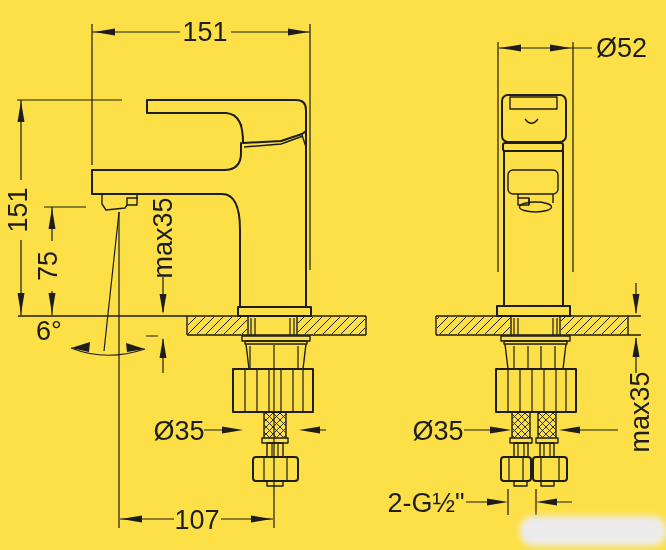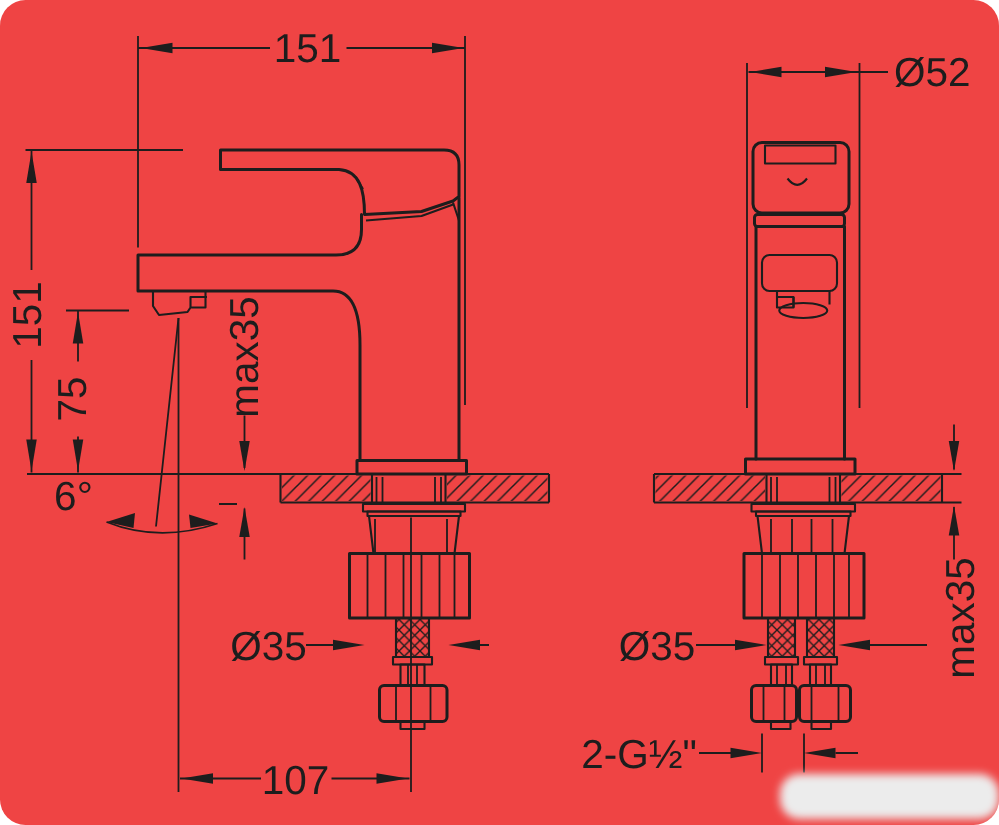--- a/index.html
+++ b/index.html
@@ -1,17 +1,17 @@
 <!DOCTYPE html>
 <html><head>
 <meta charset="utf-8">
 <style>
   html,body{margin:0;padding:0;background:#fff;}
-  .canvas{position:relative;width:666px;height:550px;background:#ef4444;overflow:hidden;
-          font-family:"Liberation Sans", sans-serif;border-radius:17px;}
+  .canvas{position:relative;width:666px;height:550px;background:#fde047;overflow:hidden;
+          font-family:"Liberation Sans", sans-serif;}
   svg{display:block;}
   .o{stroke:#1d1d1d;stroke-width:2;fill:none;stroke-linejoin:round;stroke-linecap:round;}
   .m{stroke:#1d1d1d;stroke-width:1.4;fill:none;stroke-linejoin:round;}
   .d{stroke:#1d1d1d;stroke-width:1.2;fill:none;}
   .ah{fill:#1d1d1d;stroke:none;}
   .lbl{font-family:"Liberation Sans", sans-serif;font-size:27px;fill:#1d1d1d;}
   .lblv{font-family:"Liberation Sans", sans-serif;font-size:27px;fill:#1d1d1d;}
 </style>
 </head>
 <body>

